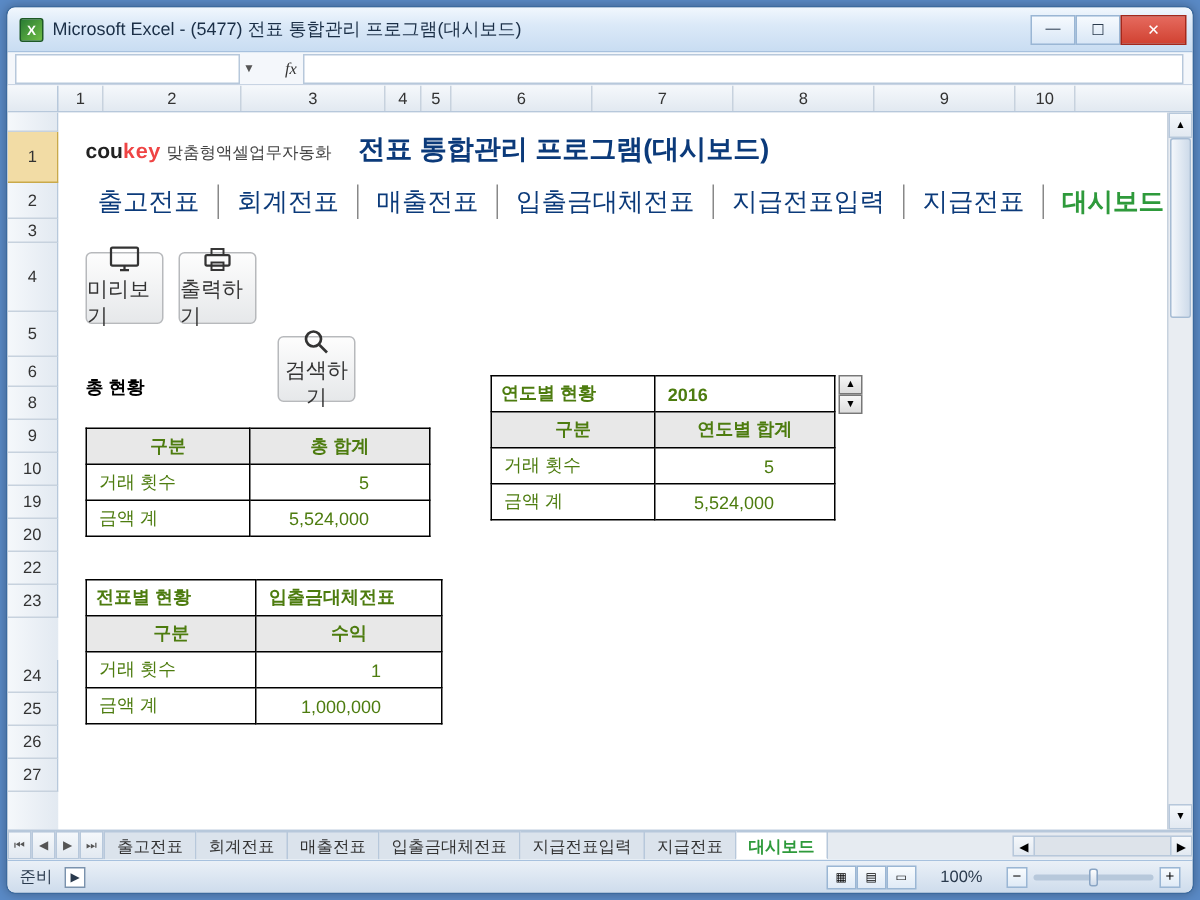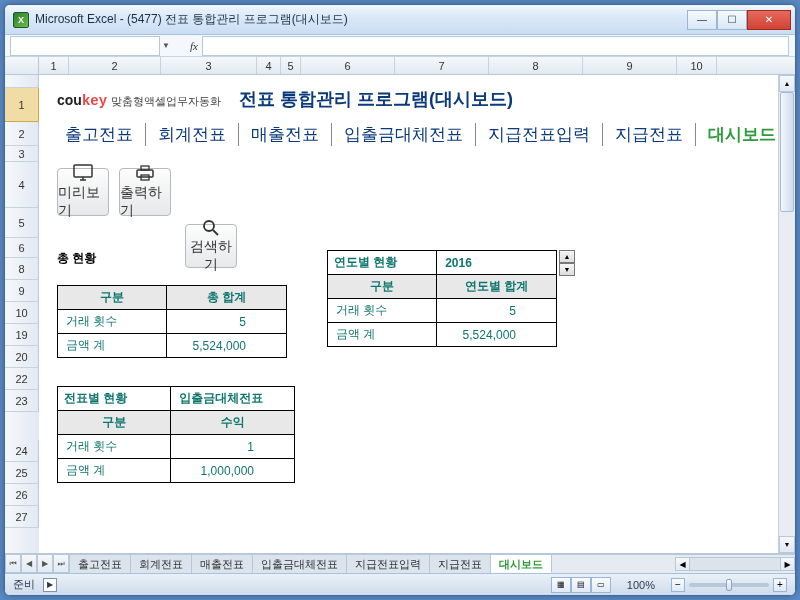--- a/index.html
+++ b/index.html
@@ -49,21 +49,21 @@
 .tool-btn { width: 52px; height: 48px; background: linear-gradient(#fdfdfd,#e6e8ea); border:1px solid #b7b9bc; border-radius:4px; display:flex; flex-direction:column; align-items:center; justify-content:center; gap:2px; cursor:pointer; }
 .tool-btn .ico { width:22px; height:18px; display:flex; align-items:center; justify-content:center; }
 .tool-btn .lbl { font-size:14px; color:#333; }
 .tool-btn.small { width:52px; height:44px; }
 
 .search-row { margin-top: 8px; display:flex; align-items:flex-end; gap: 56px; }
 .search-group { display:flex; align-items:flex-end; gap:12px;text-align:center; }
 .section-title { font-size:12px; font-weight:bold; }
 
 
-.tbl { border-collapse: collapse; font-size:12px; color:#0f766e; }
+.tbl { border-collapse: collapse; font-size:12px; color:#4d7c0f; }
 .tbl td, .tbl th { border:1px solid #000; padding: 3px 8px; background:#fff; height: 18px; }
 .tbl thead th { background:#e8e8e8; }
 .tbl .sec-head { background:#fff; font-weight:bold; border:1px solid #000; }
 .tbl .num { text-align:right; padding-right: 40px; }
 
 .spinner { display:flex; flex-direction:column; margin-left:2px; }
 .spinner button { width:16px; height:13px; border:1px solid #777; background:linear-gradient(#f6f6f6,#ddd); font-size:7px; line-height:1; padding:0; cursor:pointer; }
 
 
 .sheet-tabs { height: 20px; background:#e6ebf1; border-top:1px solid #b7c8db; display:flex; align-items:stretch; font-size:11px; overflow:hidden; }

